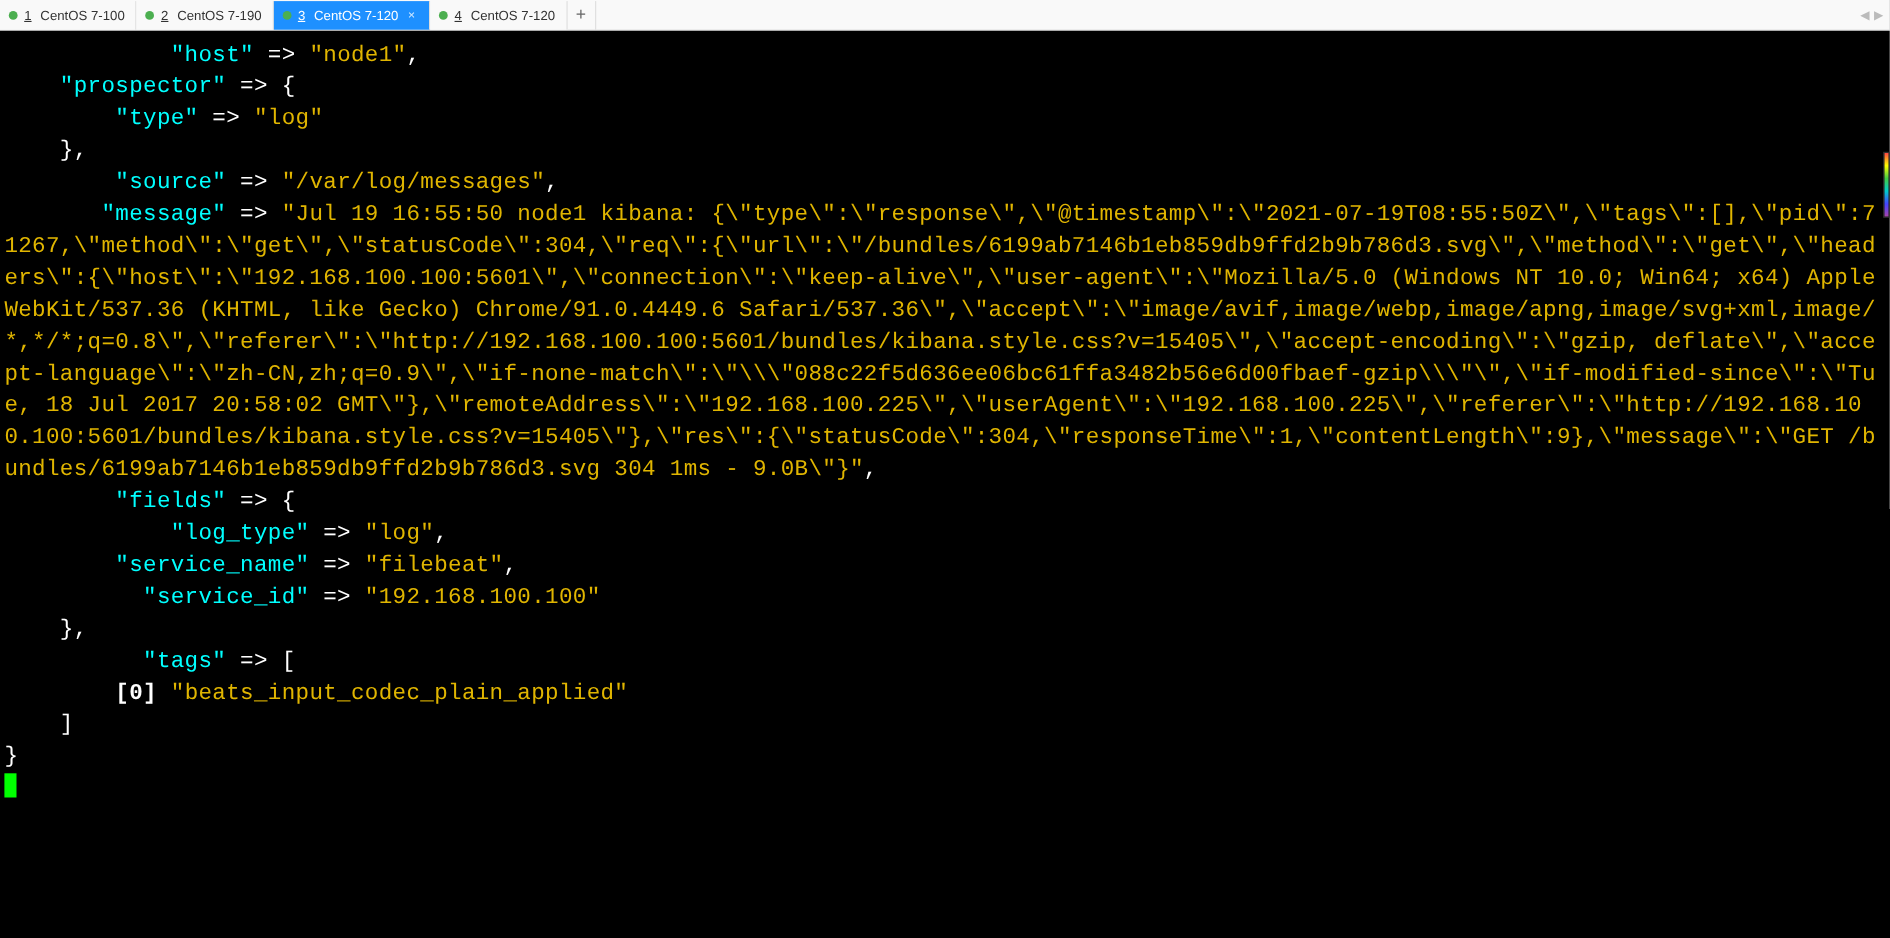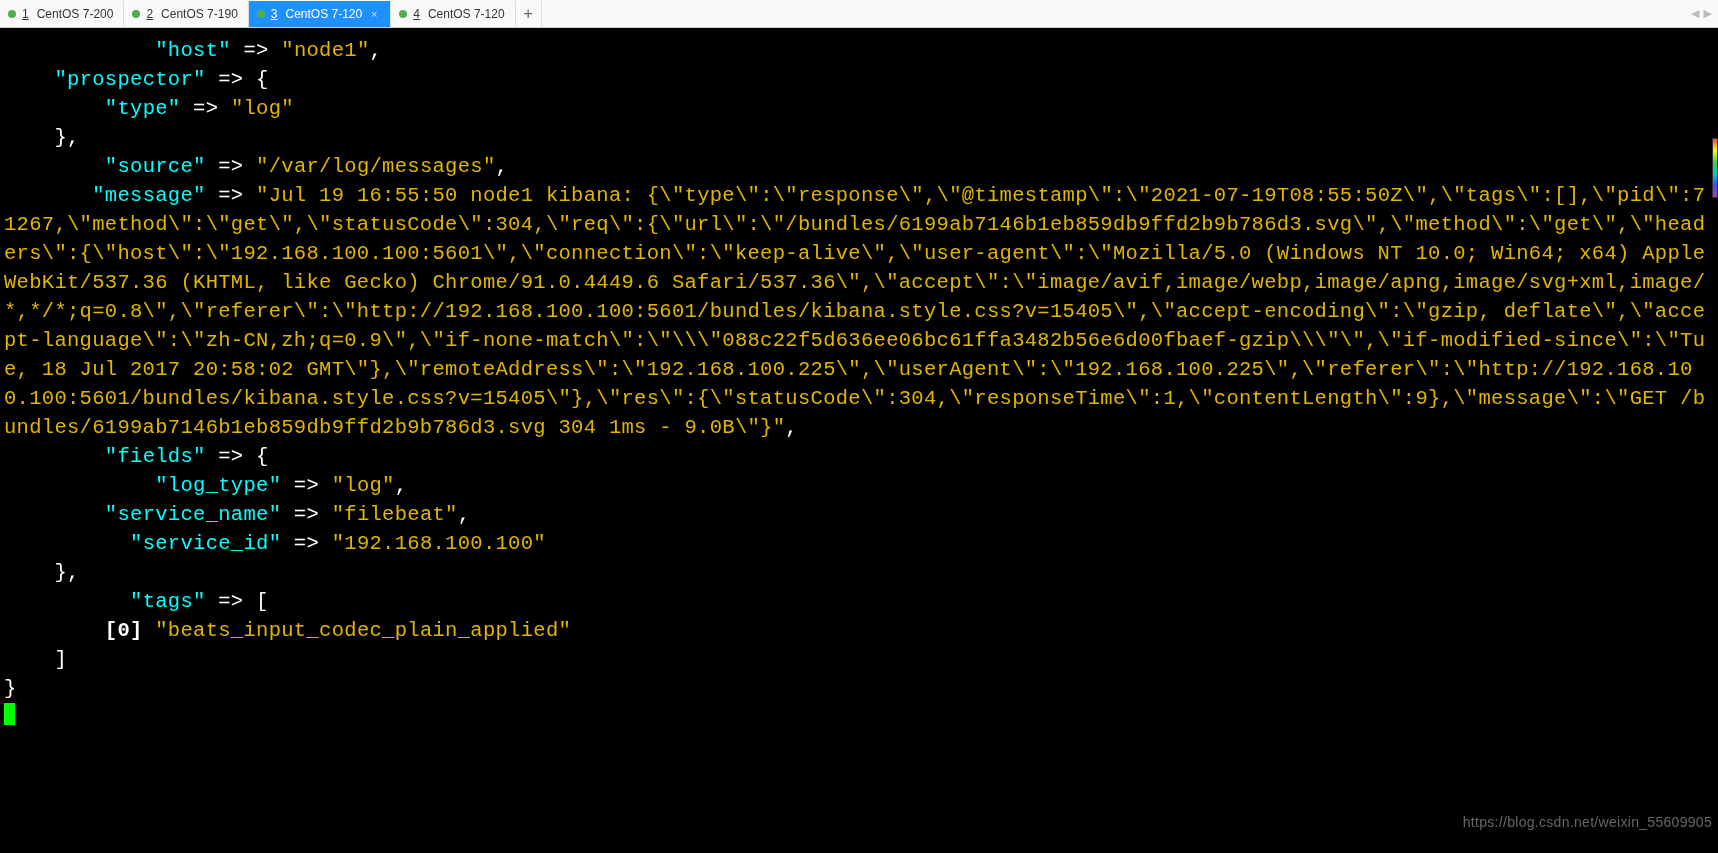--- a/index.html
+++ b/index.html
@@ -114,21 +114,21 @@
   border: 1px solid #333;
 }
 </style>
 </head>
 <body>
 
 <div class="tab-bar">
   <div class="tab">
     <span class="dot"></span>
     <span class="num">1</span>
-    <span>CentOS 7-200</span>
+    <span>CentOS 7-100</span>
   </div>
   <div class="tab">
     <span class="dot"></span>
     <span class="num">2</span>
     <span>CentOS 7-190</span>
   </div>
   <div class="tab active">
     <span class="dot"></span>
     <span class="num">3</span>
     <span>CentOS 7-120</span>
@@ -157,15 +157,14 @@
 <span class="w">        </span><span class="k">"fields"</span><span class="arrow"> =&gt; </span><span class="w">{</span>
 <span class="w">            </span><span class="k">"log_type"</span><span class="arrow"> =&gt; </span><span class="v">"log"</span><span class="w">,</span>
 <span class="w">        </span><span class="k">"service_name"</span><span class="arrow"> =&gt; </span><span class="v">"filebeat"</span><span class="w">,</span>
 <span class="w">          </span><span class="k">"service_id"</span><span class="arrow"> =&gt; </span><span class="v">"192.168.100.100"</span>
 <span class="w">    </span><span class="w">},</span>
 <span class="w">          </span><span class="k">"tags"</span><span class="arrow"> =&gt; </span><span class="w">[</span>
 <span class="w">        </span><span class="w bold">[0] </span><span class="v">"beats_input_codec_plain_applied"</span>
 <span class="w">    </span><span class="w">]</span>
 <span class="w">}</span>
 <span class="cursor"></span>
-<span class="watermark">https://blog.csdn.net/weixin_55609905</span>
 <div class="indicator"></div>
 </div>
 
 </body></html>

